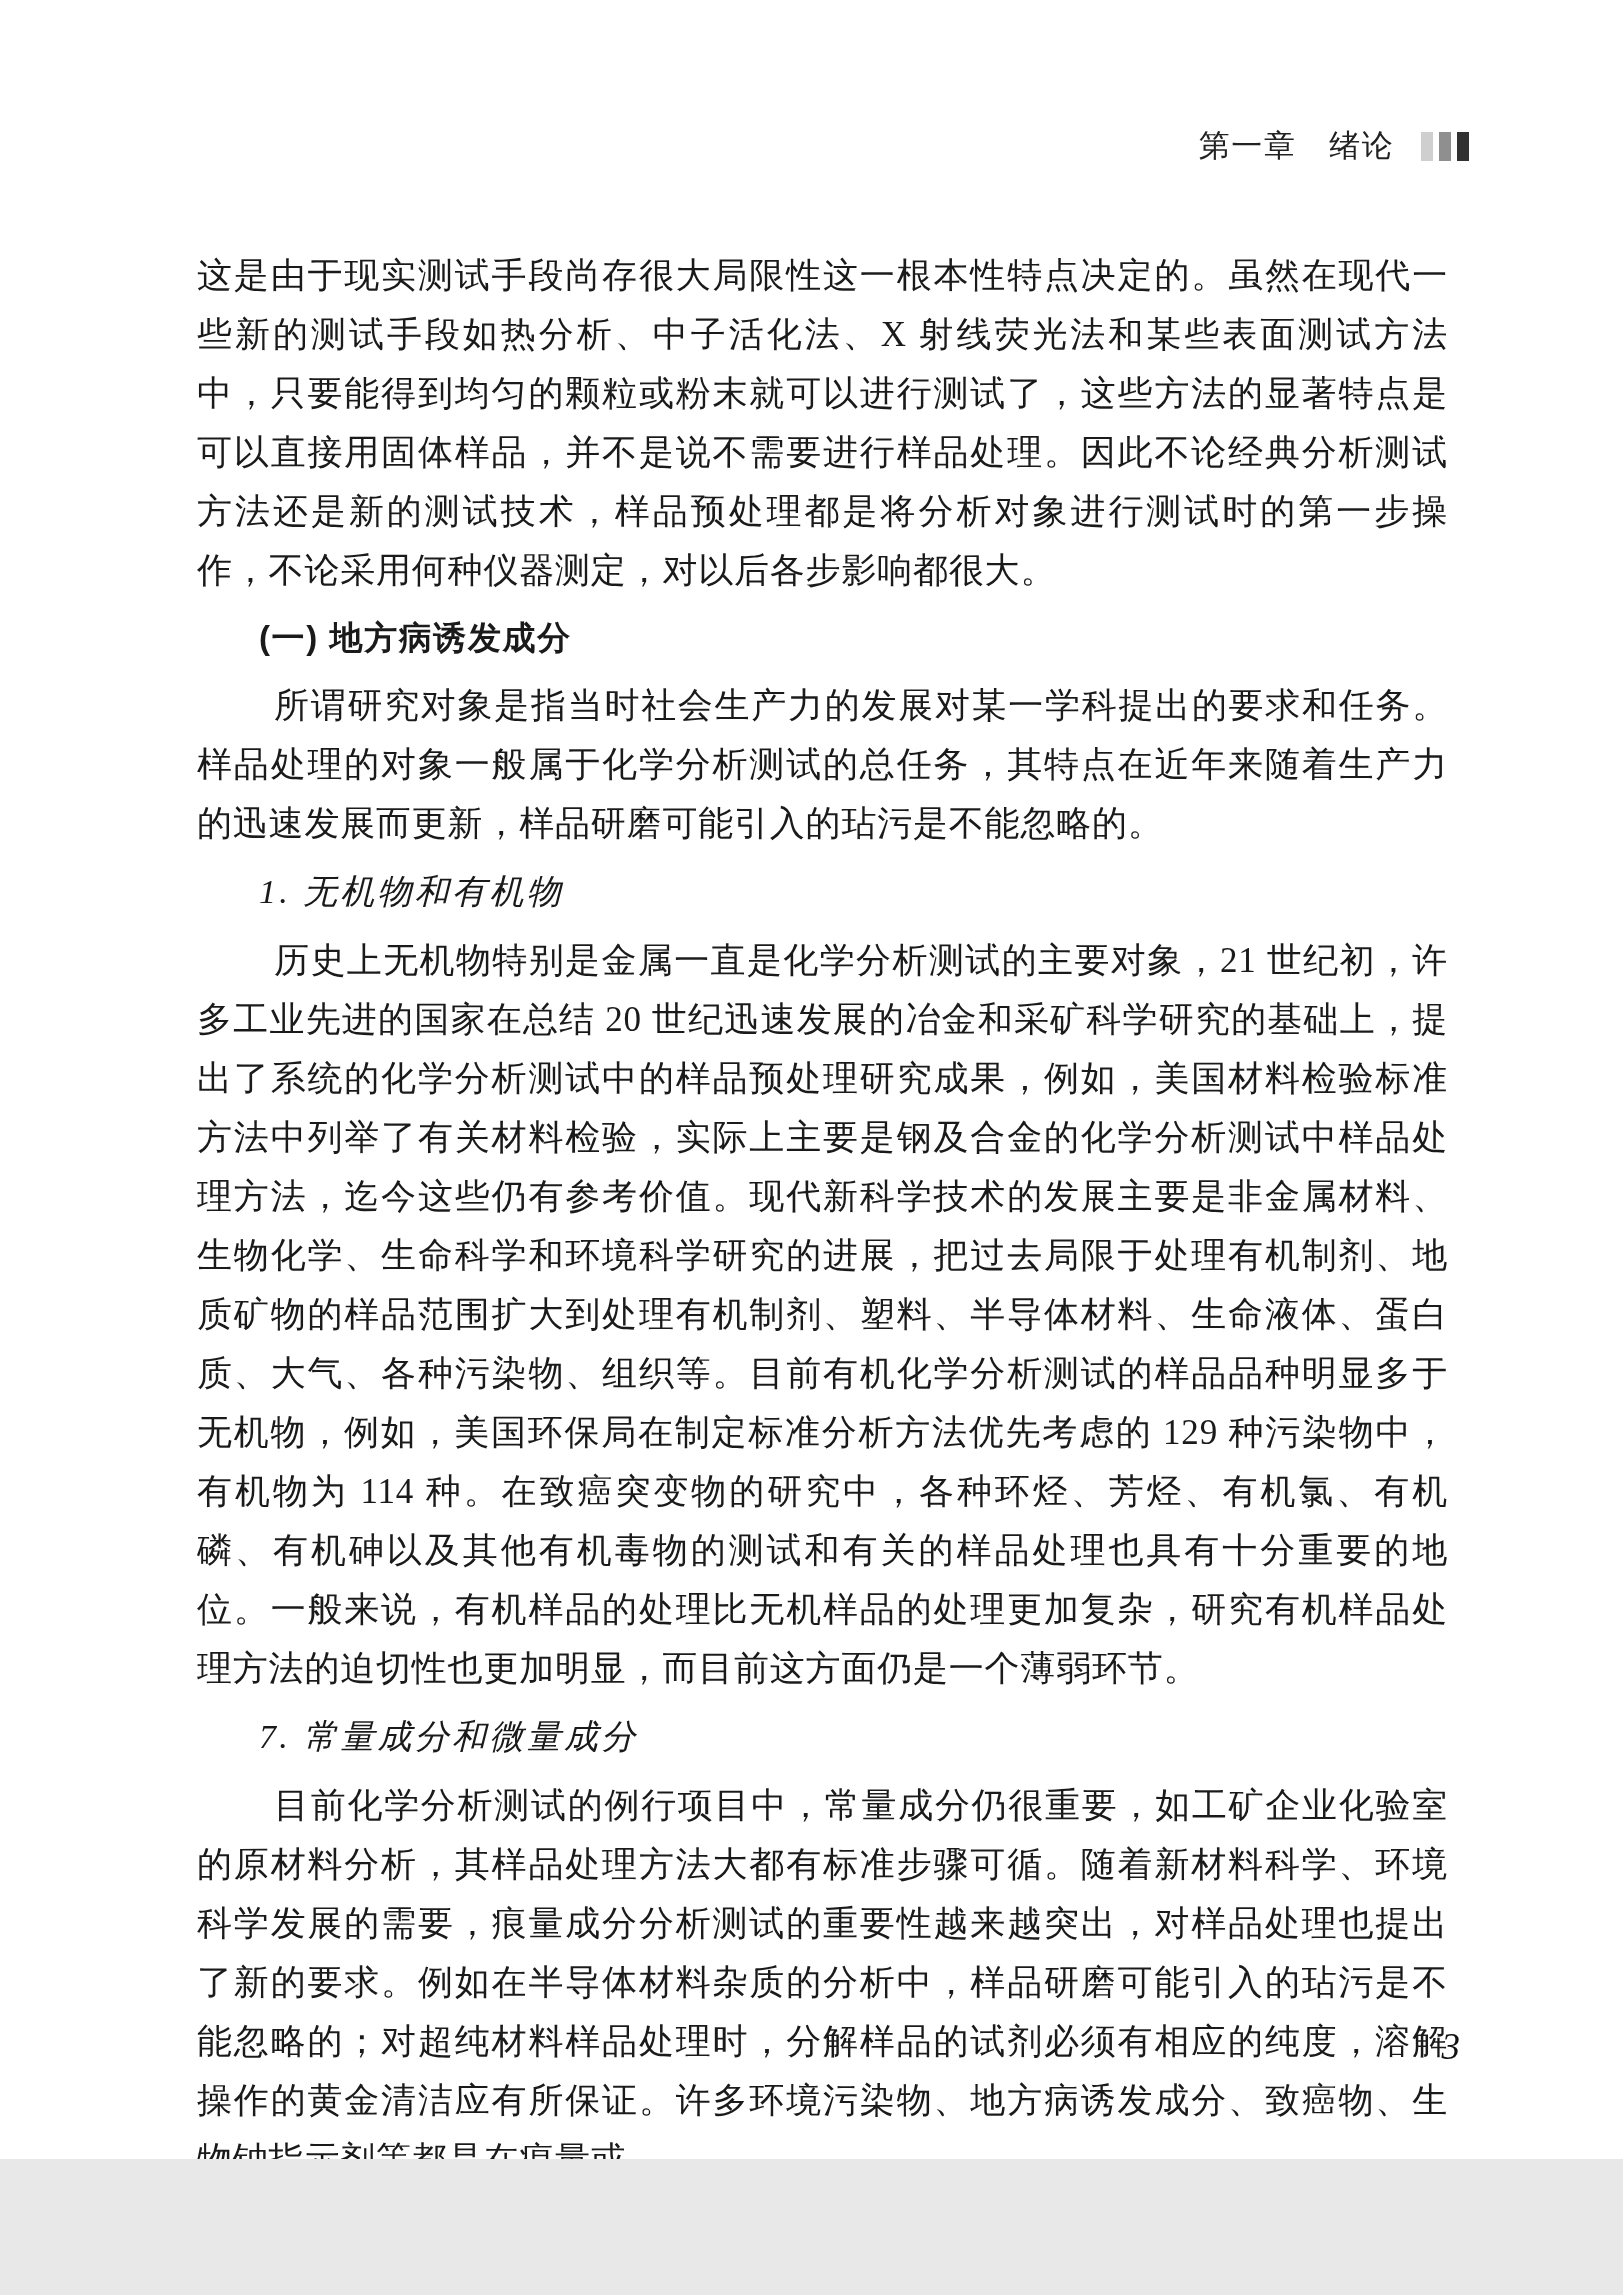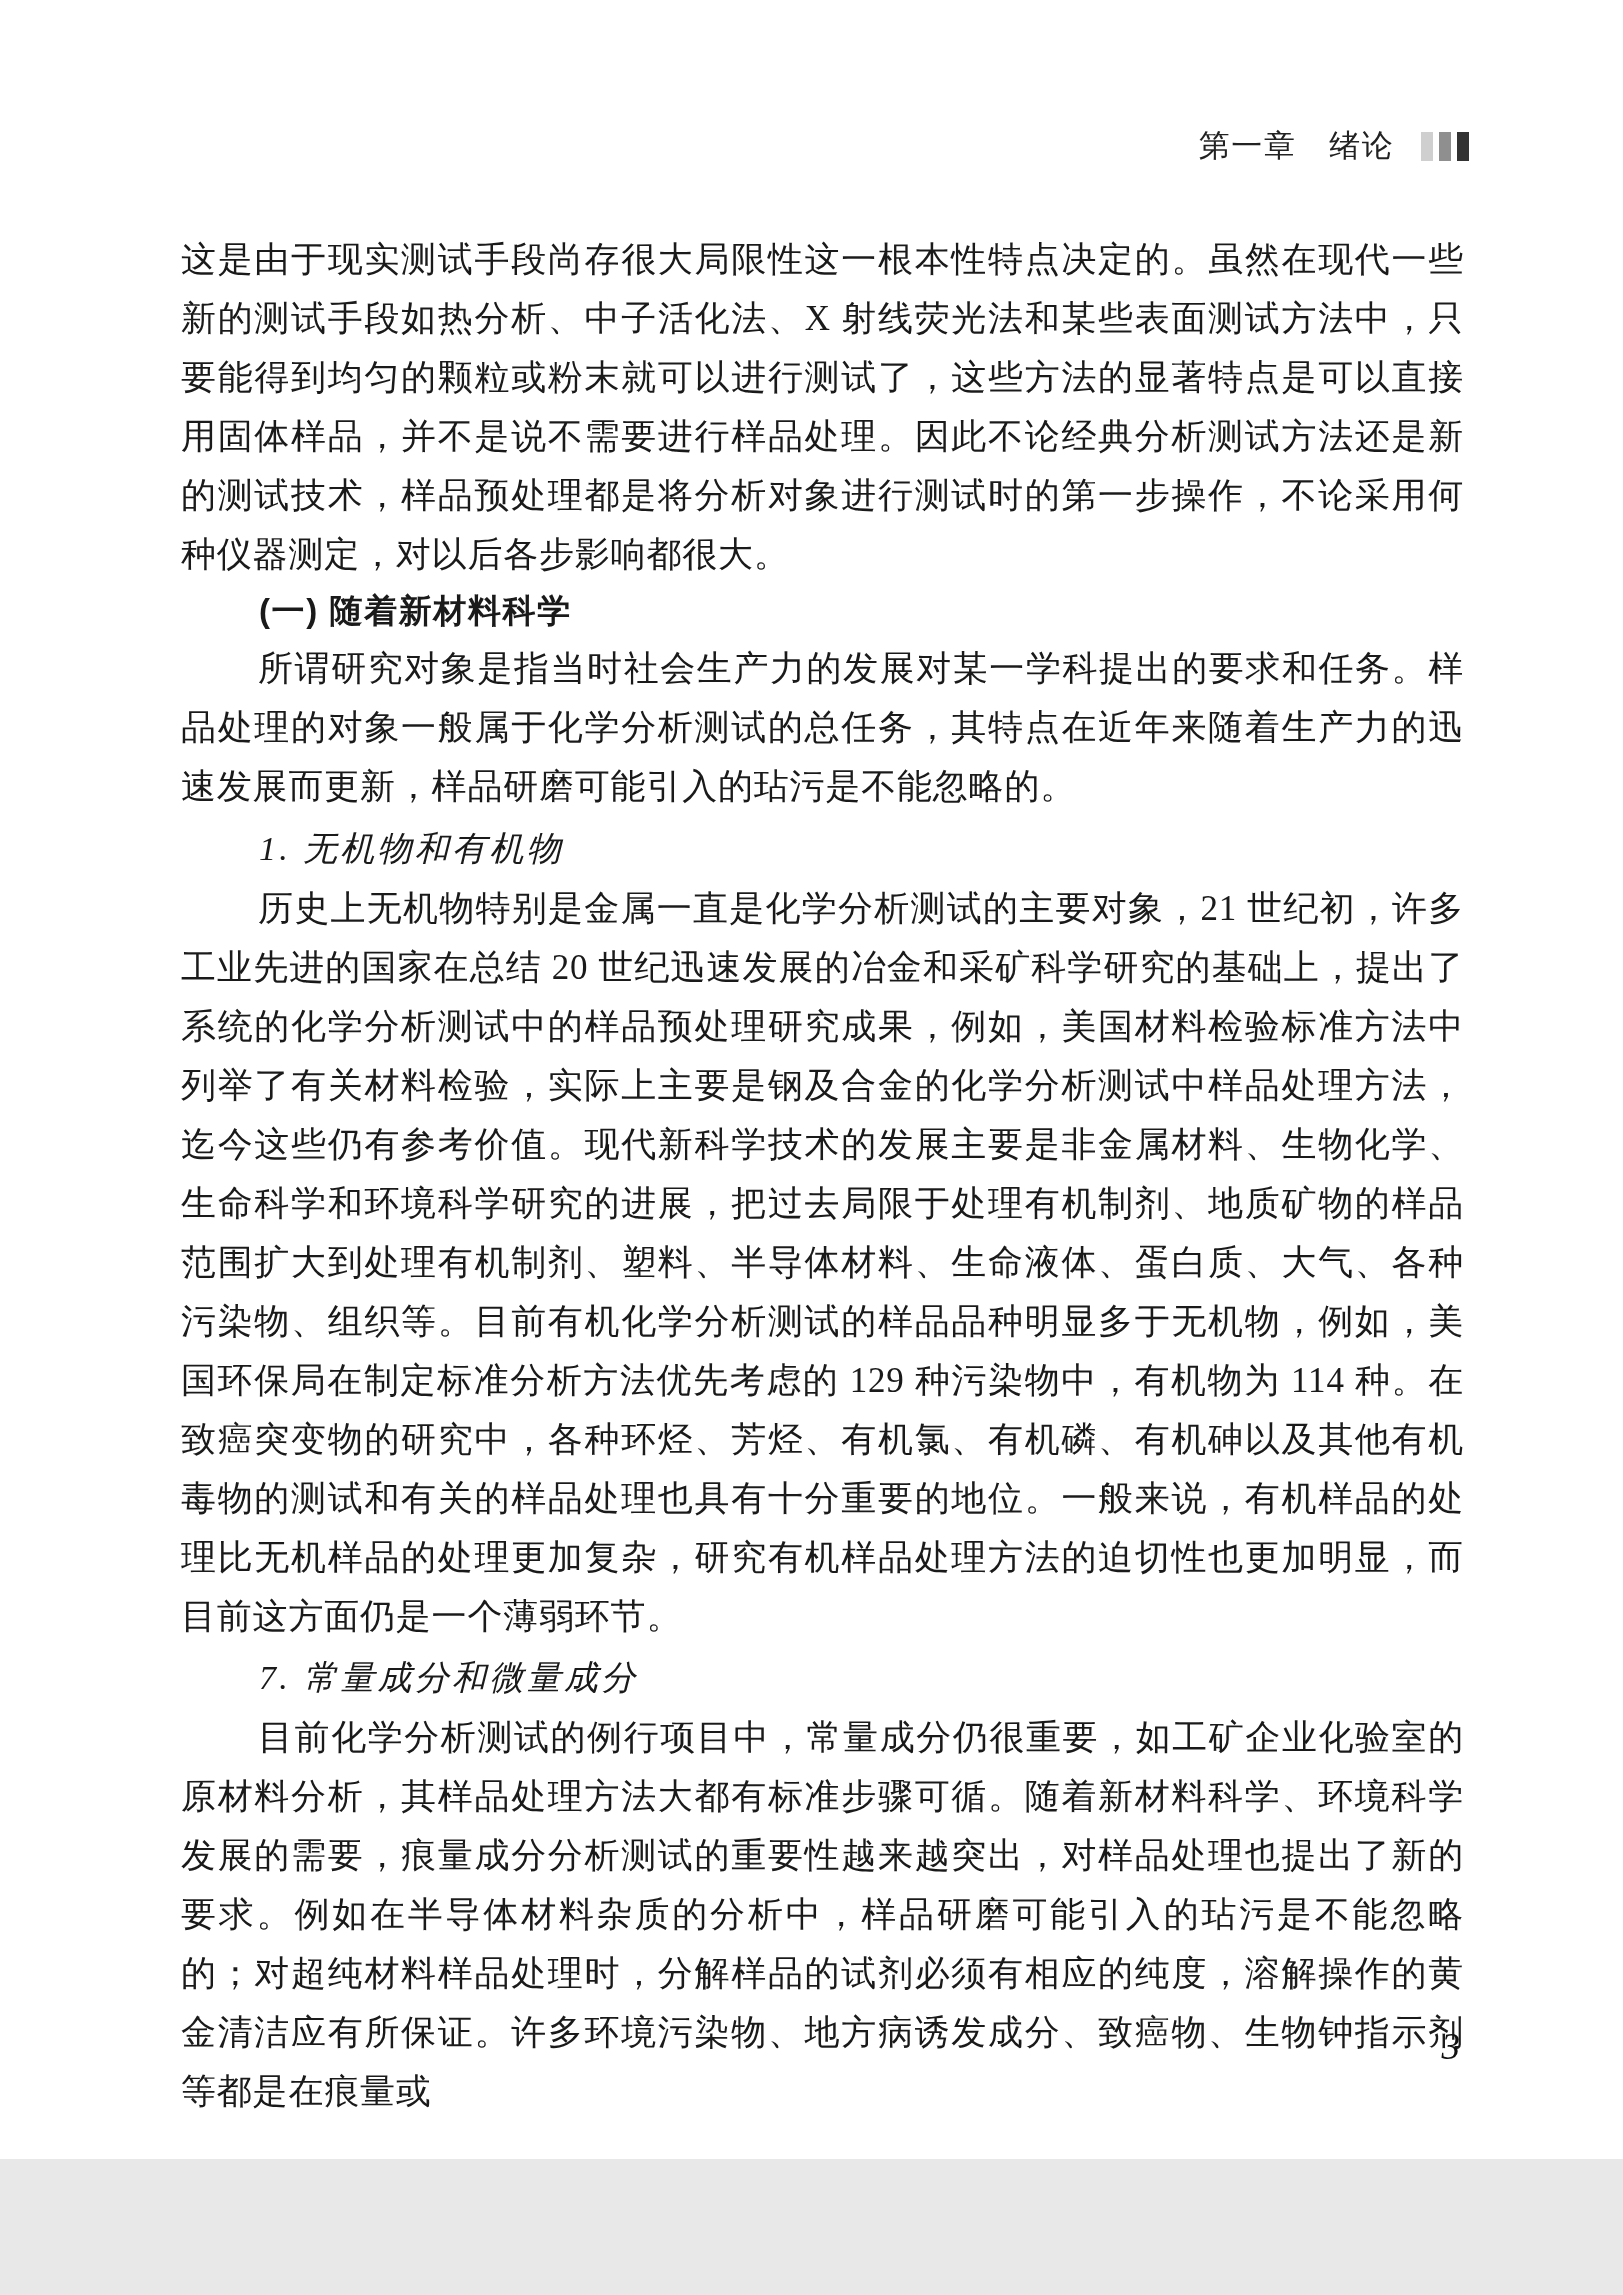--- a/index.html
+++ b/index.html
@@ -23,21 +23,21 @@
   .running-head .chapter{white-space:pre;}
   .head-bars{display:flex;align-items:center;margin-left:21px;}
   .head-bars .bar{width:12.2px;height:29px;margin-left:5.7px;display:inline-block;}
   
   .content{
     position:absolute;left:181px;top:230px;width:1283px;
     font-size:35px;line-height:59px;
     text-align:justify;
     letter-spacing:0.8px;
   }
-  .content p{margin:0;}
+  .content p{margin:16px;}
   .para{text-indent:0;}
   .para.indent{text-indent:2.2em;}
   .h-section{
     margin:28px 0 18px 0;
     padding-left:78px;
     font-size:37px;line-height:49px;
     font-weight:bold;
     text-align:left;
     letter-spacing:0.8px;
   }
@@ -80,21 +80,21 @@
       <span class="bar" style="background:#8f8f8f"></span>
       <span class="bar" style="background:#323232"></span>
     </span>
   </div>
 
   <div class="content">
 
     <p class="para">这是由于现实测试手段尚存很大局限性这一根本性特点决定的。虽然在现代一些新的测试手段如热分析、中子活化法、X 射线荧光法和某些表面测试方法中，只要能得到均匀的颗粒或粉末就可以进行测试了，这些方法的显著特点是可以直接用固体样品，并不是说不需要进行样品处理。因此不论经典分析测试方法还是新的测试技术，样品预处理都是将分析对象进行测试时的第一步操作，不论采用何种仪器测定，对以后各步影响都很大。</p>
 
 
-    <h3 class="h-sub">(一) 随着新材料科学</h3>
+    <h3 class="h-sub">(一) 地方病诱发成分</h3>
 
     <p class="para indent">所谓研究对象是指当时社会生产力的发展对某一学科提出的要求和任务。样品处理的对象一般属于化学分析测试的总任务，其特点在近年来随着生产力的迅速发展而更新，样品研磨可能引入的玷污是不能忽略的。</p>
 
     <h4 class="h-item">1. 无机物和有机物</h4>
 
     <p class="para indent">历史上无机物特别是金属一直是化学分析测试的主要对象，21 世纪初，许多工业先进的国家在总结 20 世纪迅速发展的冶金和采矿科学研究的基础上，提出了系统的化学分析测试中的样品预处理研究成果，例如，美国材料检验标准方法中列举了有关材料检验，实际上主要是钢及合金的化学分析测试中样品处理方法，迄今这些仍有参考价值。现代新科学技术的发展主要是非金属材料、生物化学、生命科学和环境科学研究的进展，把过去局限于处理有机制剂、地质矿物的样品范围扩大到处理有机制剂、塑料、半导体材料、生命液体、蛋白质、大气、各种污染物、组织等。目前有机化学分析测试的样品品种明显多于无机物，例如，美国环保局在制定标准分析方法优先考虑的 129 种污染物中，有机物为 114 种。在致癌突变物的研究中，各种环烃、芳烃、有机氯、有机磷、有机砷以及其他有机毒物的测试和有关的样品处理也具有十分重要的地位。一般来说，有机样品的处理比无机样品的处理更加复杂，研究有机样品处理方法的迫切性也更加明显，而目前这方面仍是一个薄弱环节。</p>
 
     <h4 class="h-item">7. 常量成分和微量成分</h4>
 
     <p class="para indent">目前化学分析测试的例行项目中，常量成分仍很重要，如工矿企业化验室的原材料分析，其样品处理方法大都有标准步骤可循。随着新材料科学、环境科学发展的需要，痕量成分分析测试的重要性越来越突出，对样品处理也提出了新的要求。例如在半导体材料杂质的分析中，样品研磨可能引入的玷污是不能忽略的；对超纯材料样品处理时，分解样品的试剂必须有相应的纯度，溶解操作的黄金清洁应有所保证。许多环境污染物、地方病诱发成分、致癌物、生物钟指示剂等都是在痕量或</p>

